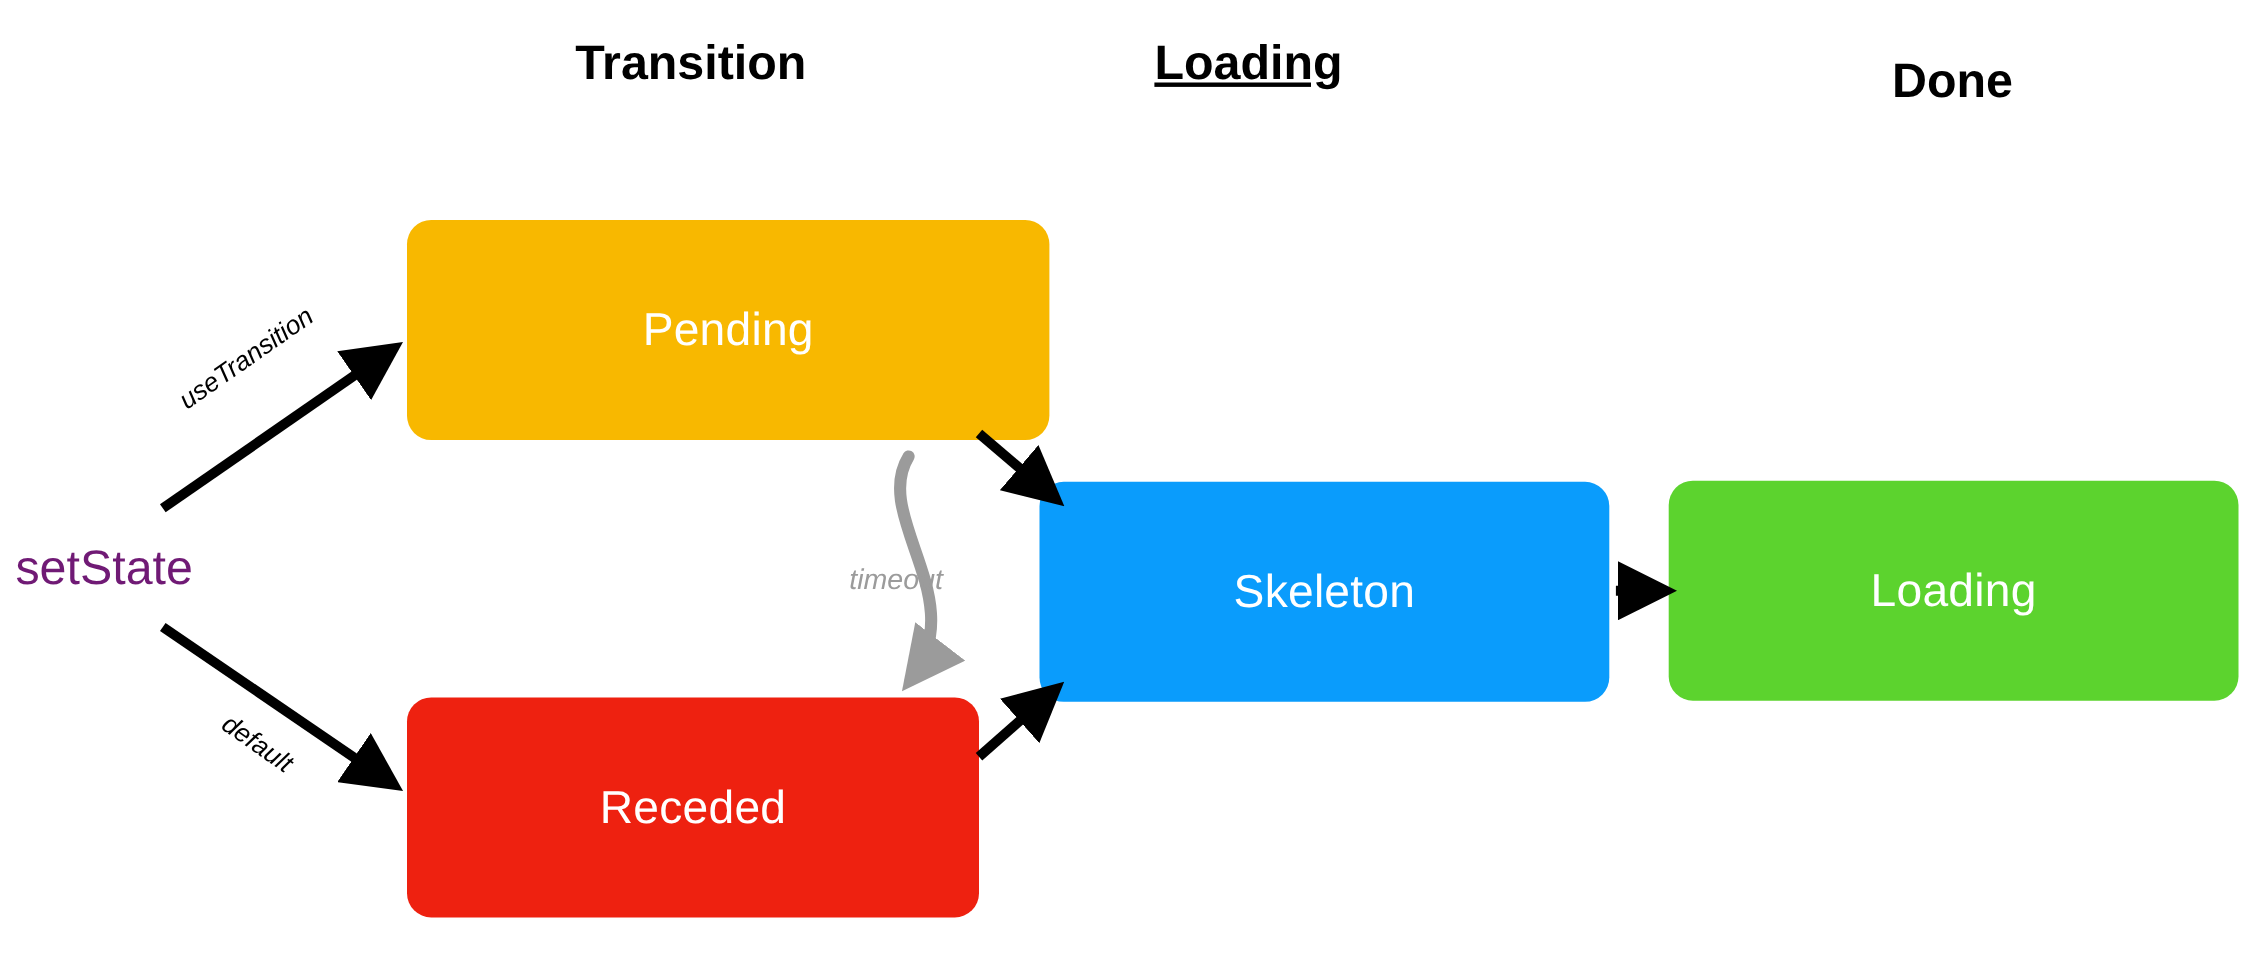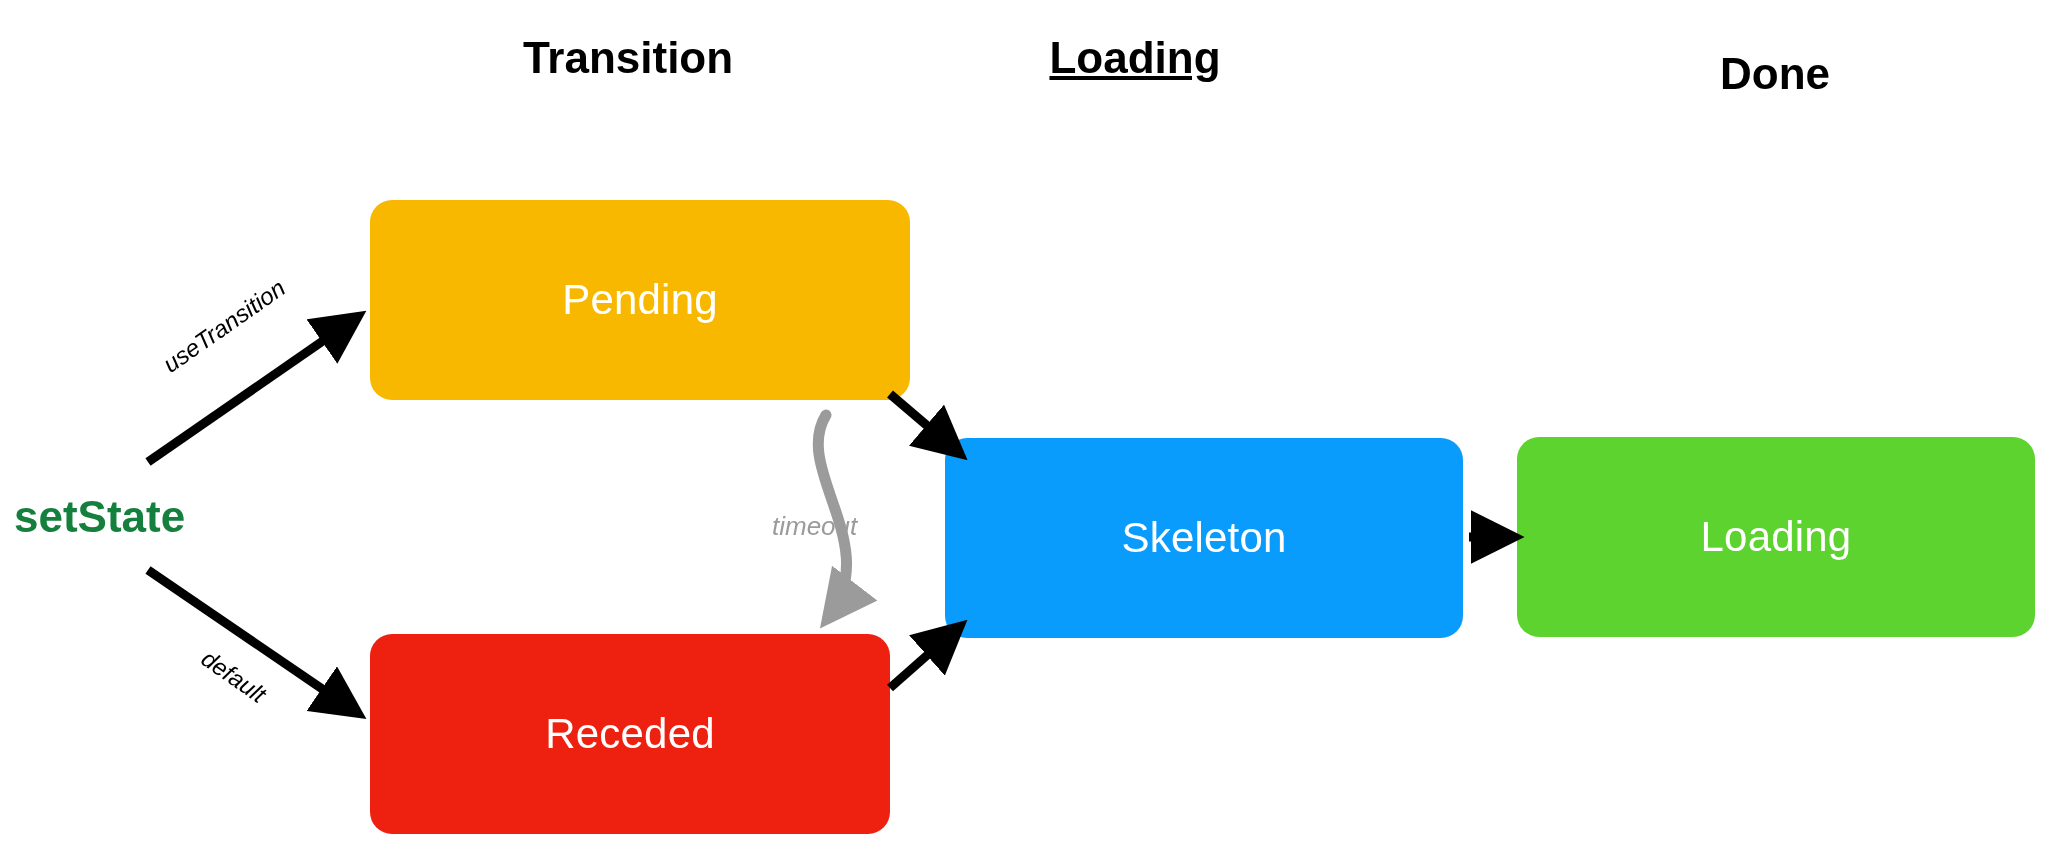--- a/index.html
+++ b/index.html
@@ -25,22 +25,22 @@
     font-size: 44px;
     line-height: 1;
     white-space: nowrap;
     text-align: center;
     transform: translateX(-50%);
   }
 
   
   .origin-label {
     position: absolute;
-    font-weight: bold;
-    color: #15803d;
+    font-weight: normal;
+    color: #701a75;
     font-size: 44px;
     line-height: 1;
     white-space: nowrap;
   }
 
   
   .state-box {
     position: absolute;
     border-radius: 22px;
     display: flex;
@@ -84,21 +84,21 @@
 <body>
 
 <div id="stage">
 
   <div class="col-header" style="left:628px; top:36px;">Transition</div>
   <div class="col-header" style="left:1135px; top:36px;text-decoration:underline;">Loading</div>
   <div class="col-header" style="left:1775px; top:36px;margin-top:16px;">Done</div>
 
   <div class="origin-label" style="left:14px; top:495px;">setState</div>
 
-  <div class="state-box" style="left:370px; top:200px; width:540px; height:200px; background:#f8b800;">
+  <div class="state-box" style="left:370px; top:200px; width:584px; height:200px; background:#f8b800;">
     <span class="state-label">Pending</span>
   </div>
 
   <div class="state-box" style="left:945px; top:438px; width:518px; height:200px; background:#0a9cfc;">
     <span class="state-label">Skeleton</span>
   </div>
 
   <div class="state-box" style="left:370px; top:634px; width:520px; height:200px; background:#ee2110;">
     <span class="state-label">Receded</span>
   </div>

